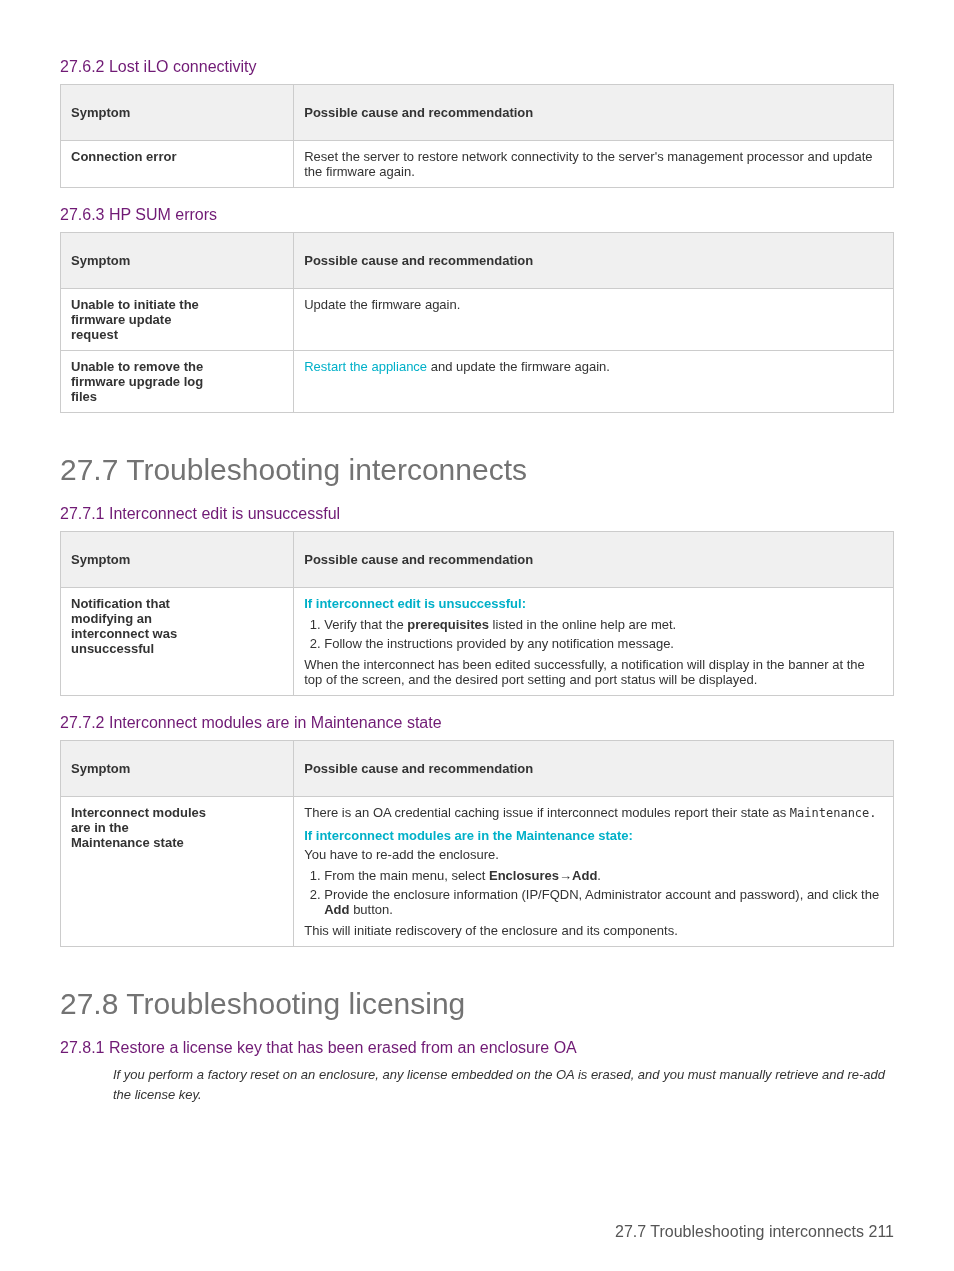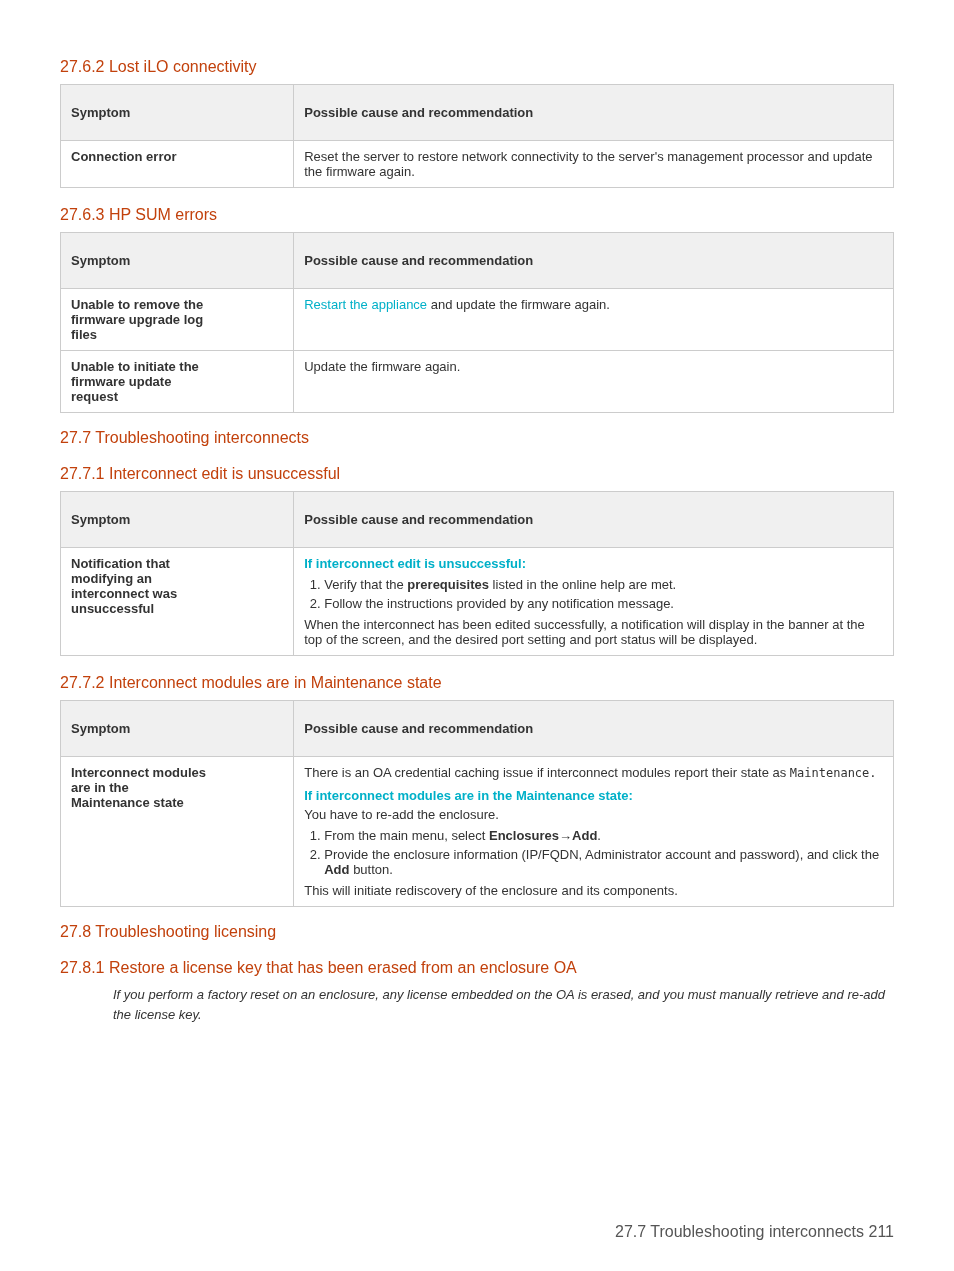--- a/index.html
+++ b/index.html
@@ -7,29 +7,29 @@
       font-family: Arial, Helvetica, sans-serif;
       font-size: 13px;
       color: #333;
       background: #fff;
       padding: 40px 60px;
       max-width: 954px;
       min-height: 1271px;
     }
 
     h2.section-title {
-      color: #c2410c;
-      font-size: 16px;
+      color: #737373;
+      font-size: 30px;
       font-weight: normal;
-      margin-top: 16px;
+      margin-top: 40px;
       margin-bottom: 10px;
     }
 
     h3.subsection-title {
-      color: #c2410c;
+      color: #701a75;
       font-size: 16px;
       font-weight: normal;
       margin-top: 18px;
       margin-bottom: 8px;
     }
 
     table {
       width: 100%;
       border-collapse: collapse;
       margin-bottom: 16px;
@@ -124,28 +124,28 @@
 
 <table>
   <thead>
     <tr>
       <th>Symptom</th>
       <th>Possible cause and recommendation</th>
     </tr>
   </thead>
   <tbody>
     <tr>
+      <td>Unable to initiate the<br>firmware update<br>request</td>
+      <td>Update the firmware again.</td>
+    </tr>
+    <tr>
       <td>Unable to remove the<br>firmware upgrade log<br>files</td>
       <td>
         <a href="#" class="link-style">Restart the appliance</a> and update the firmware again.
       </td>
-    </tr>
-    <tr>
-      <td>Unable to initiate the<br>firmware update<br>request</td>
-      <td>Update the firmware again.</td>
     </tr>
   </tbody>
 </table>
 
 <h2 class="section-title">27.7 Troubleshooting interconnects</h2>
 
 <h3 class="subsection-title">27.7.1 Interconnect edit is unsuccessful</h3>
 
 <table>
   <thead>

